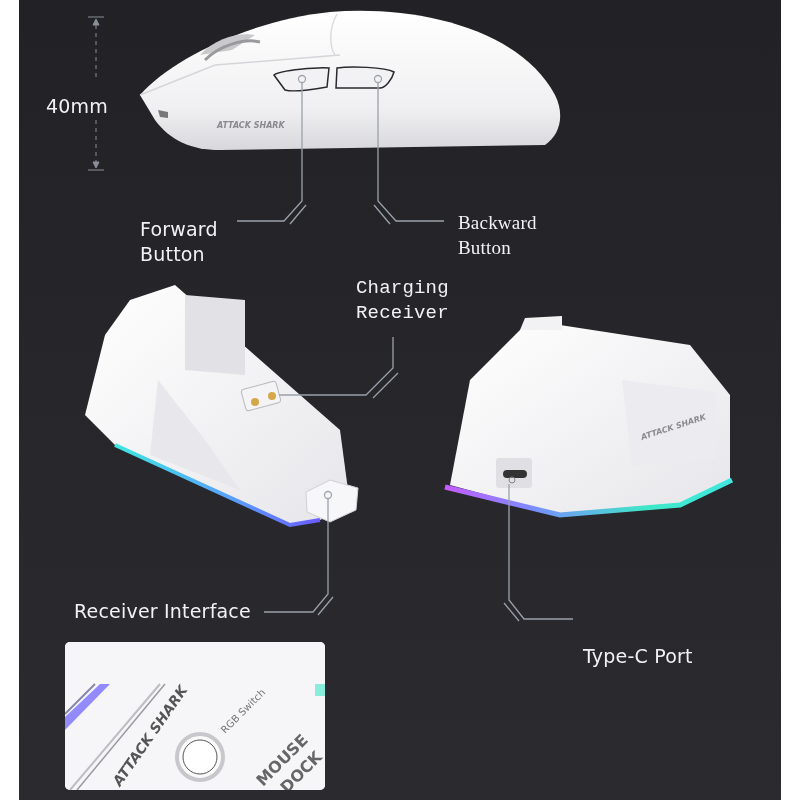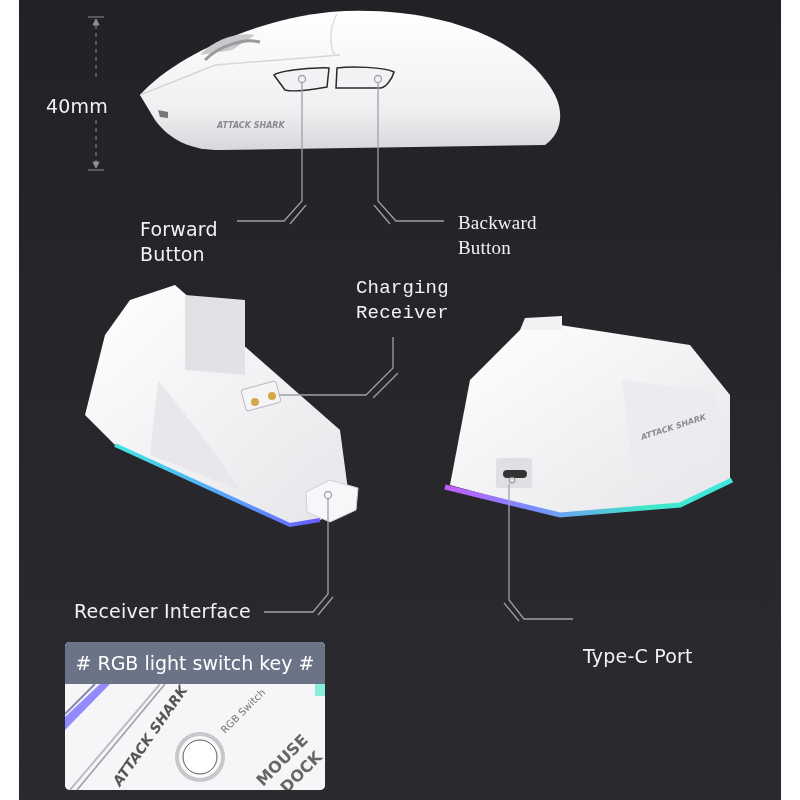--- a/index.html
+++ b/index.html
@@ -130,14 +130,13 @@
     <path d="M95,42 L5,148" stroke="#bdbdc2" stroke-width="2"></path>
     <path d="M100,42 L12,148" stroke="#9a9aa0" stroke-width="1.5"></path>
     <circle cx="135" cy="115" r="23" fill="#fafafa" stroke="#c8c8cc" stroke-width="4"></circle>
     <circle cx="135" cy="115" r="17" fill="#ffffff" stroke="#555" stroke-width="1"></circle>
     <text x="160" y="92" font-size="10" fill="#777" transform="rotate(-45 160 92)">RGB Switch</text>
     <text x="55" y="145" font-size="14" font-style="italic" font-weight="bold" fill="#555" transform="rotate(-55 55 145)">ATTACK SHARK</text>
     <text x="198" y="145" font-size="16" font-weight="bold" fill="#666" transform="rotate(-45 198 145)">MOUSE</text>
     <text x="222" y="152" font-size="16" font-weight="bold" fill="#666" transform="rotate(-45 222 152)">DOCK</text>
     <rect x="250" y="42" width="10" height="12" fill="#3fe7c8" opacity="0.6"></rect>
   </svg>
-  <div class="inset-head"># RGB light switch key #</div>
 </div>
 
 </body></html>

